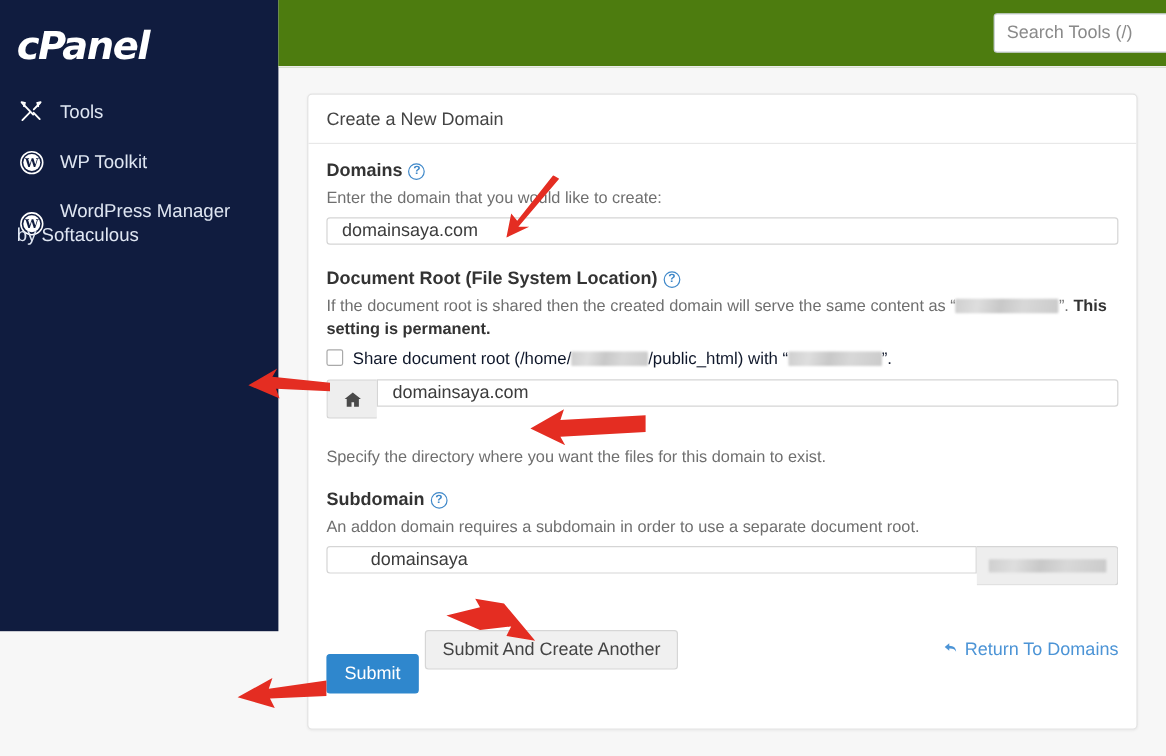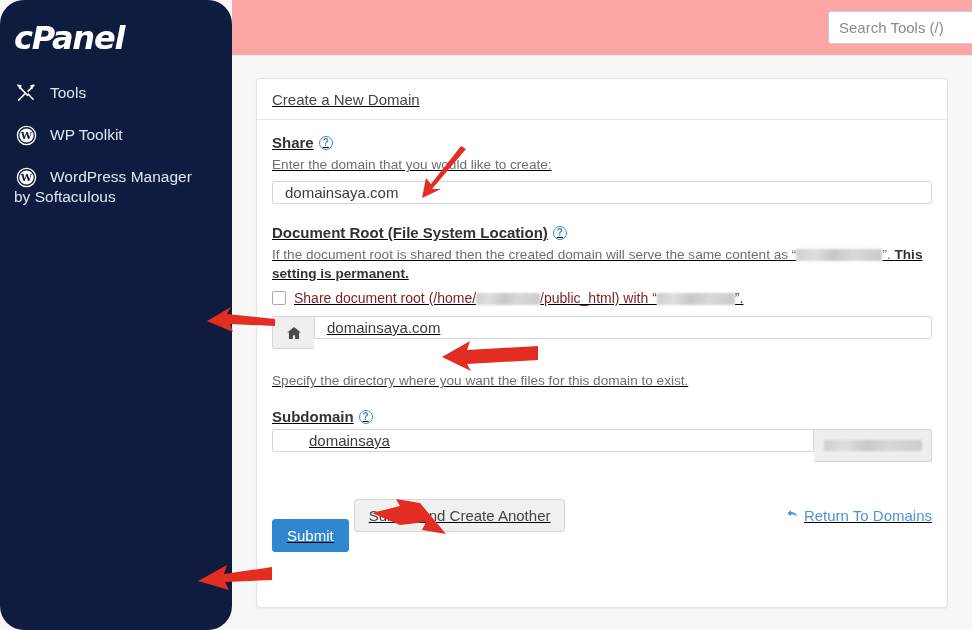--- a/index.html
+++ b/index.html
@@ -9,61 +9,60 @@
     overflow: hidden;
     background: #f7f7f7;
     font-family: "Liberation Sans", sans-serif;
     -webkit-font-smoothing: antialiased;
   }
   #app { position: relative; width: 972px; height: 630px; }
 
   
   #sidebar {
     position: absolute; left: 0; top: 0;
-    width: 232px; height: 630px;
+    width: 232px; height: 526px;
     background: #101c3f;
     color: #ffffff;
-    border-radius: 24px;
   }
   .brand {
     padding: 22px 0 0 14px;
     font-size: 32px;
     font-weight: bold;
     font-style: italic;
     letter-spacing: -1.2px;
     color: #ffffff;
     font-family: "DejaVu Sans", sans-serif;
     line-height: 1;
     user-select: none;
   }
   .nav { margin-top: 28px; }
   .nav-item {
     display: flex;
-    align-items: flex-start;
+    align-items: center;
     padding: 0 14px;
     margin-bottom: 20px;
     color: #dfe6f2;
     font-size: 15.5px;
     line-height: 20px;
     cursor: pointer;
   }
   .nav-ico {
     width: 24px; height: 22px;
     flex: 0 0 24px;
     margin-right: 12px;
     display: flex; align-items: center; justify-content: center;
   }
   .nav-label { padding-top: 1px; }
   .nav-label .sub { display: block; margin-left: -36px; }
 
   
   #topbar {
     position: absolute; left: 232px; top: 0;
     width: 740px; height: 56px;
-    background: #fca5a5;
+    background: #4d7c0f;
     border-bottom: 1px solid #ececec;
   }
   #search-input {
     position: absolute; left: 596px; top: 11px;
     width: 180px; height: 33px;
     border: 1px solid #c9cfd6;
     border-radius: 3px;
     background: #fff;
     font-family: "Liberation Sans", sans-serif;
     font-size: 15px;
@@ -74,21 +73,20 @@
   #search-input::placeholder { color: #8a8a8a; opacity: 1; }
 
   
   #card {
     position: absolute; left: 256px; top: 78px;
     width: 692px; height: 530px;
     background: #ffffff;
     border: 1px solid #e3e3e3;
     border-radius: 4px;
     box-shadow: 0 1px 2px rgba(0,0,0,.05);
-    text-decoration: underline;
   }
   .card-head {
     height: 41px;
     border-bottom: 1px solid #e8e8e8;
     display: flex; align-items: center;
     padding: 0 15px;
     font-size: 15px;
     color: #444;
   }
   .card-body { padding: 14px 15px 0 15px; }
@@ -156,21 +154,21 @@
     display: flex; align-items: center; justify-content: center;
     color: #555;
   }
   .igroup .addon.left  { border-right: 0; border-radius: 3px 0 0 3px; }
   .igroup .addon.right { border-left: 0;  border-radius: 0 3px 3px 0; width: 118px; }
   .igroup .inp.mid   { border-radius: 0 3px 3px 0; }
   .igroup .inp.start { border-radius: 3px 0 0 3px; padding-left: 36px; }
 
   .chkrow {
     display: flex; align-items: center; gap: 8px;
-    font-size: 14px; color: #7f1d1d;
+    font-size: 14px; color: #0f172a;
     margin: 6px 0 10px 0;
   }
   .chkbox {
     width: 14px; height: 14px;
     border: 1px solid #a9a9a9;
     border-radius: 2px;
     background: #fff;
     flex: 0 0 14px;
     cursor: pointer;
   }
@@ -265,21 +263,21 @@
   </div>
 
   <div id="card">
 
     <div class="card-head">Create a New Domain</div>
 
     <div class="card-body">
 
       <div class="field">
         <div class="lbl">
-          <span>Share</span>
+          <span>Domains</span>
           <span class="qmark">?</span>
         </div>
         <div class="help">Enter the domain that you would like to create:</div>
         <input class="inp" type="text" value="domainsaya.com" style="">
       </div>
 
       <div class="field" style="margin-top:20px;">
         <div class="lbl">
           <span>Document Root (File System Location)</span>
           <span class="qmark">?</span>
@@ -302,20 +300,21 @@
           <input class="inp mid" type="text" value="domainsaya.com" style="">
         </div>
         <div class="help" style="margin-top:22px;">Specify the directory where you want the files for this domain to exist.</div>
       </div>
 
       <div class="field" style="margin-top:18px;">
         <div class="lbl">
           <span>Subdomain</span>
           <span class="qmark">?</span>
         </div>
+        <div class="help">An addon domain requires a subdomain in order to use a separate document root.</div>
         <div class="igroup">
           <input class="inp start" type="text" value="domainsaya" style="">
           <span class="addon right">
             <span class="redact" style="width:98px;height:11px;"></span>
           </span>
         </div>
       </div>
 
       <div class="btnrow">
         <div class="btn btn-primary">Submit</div>

